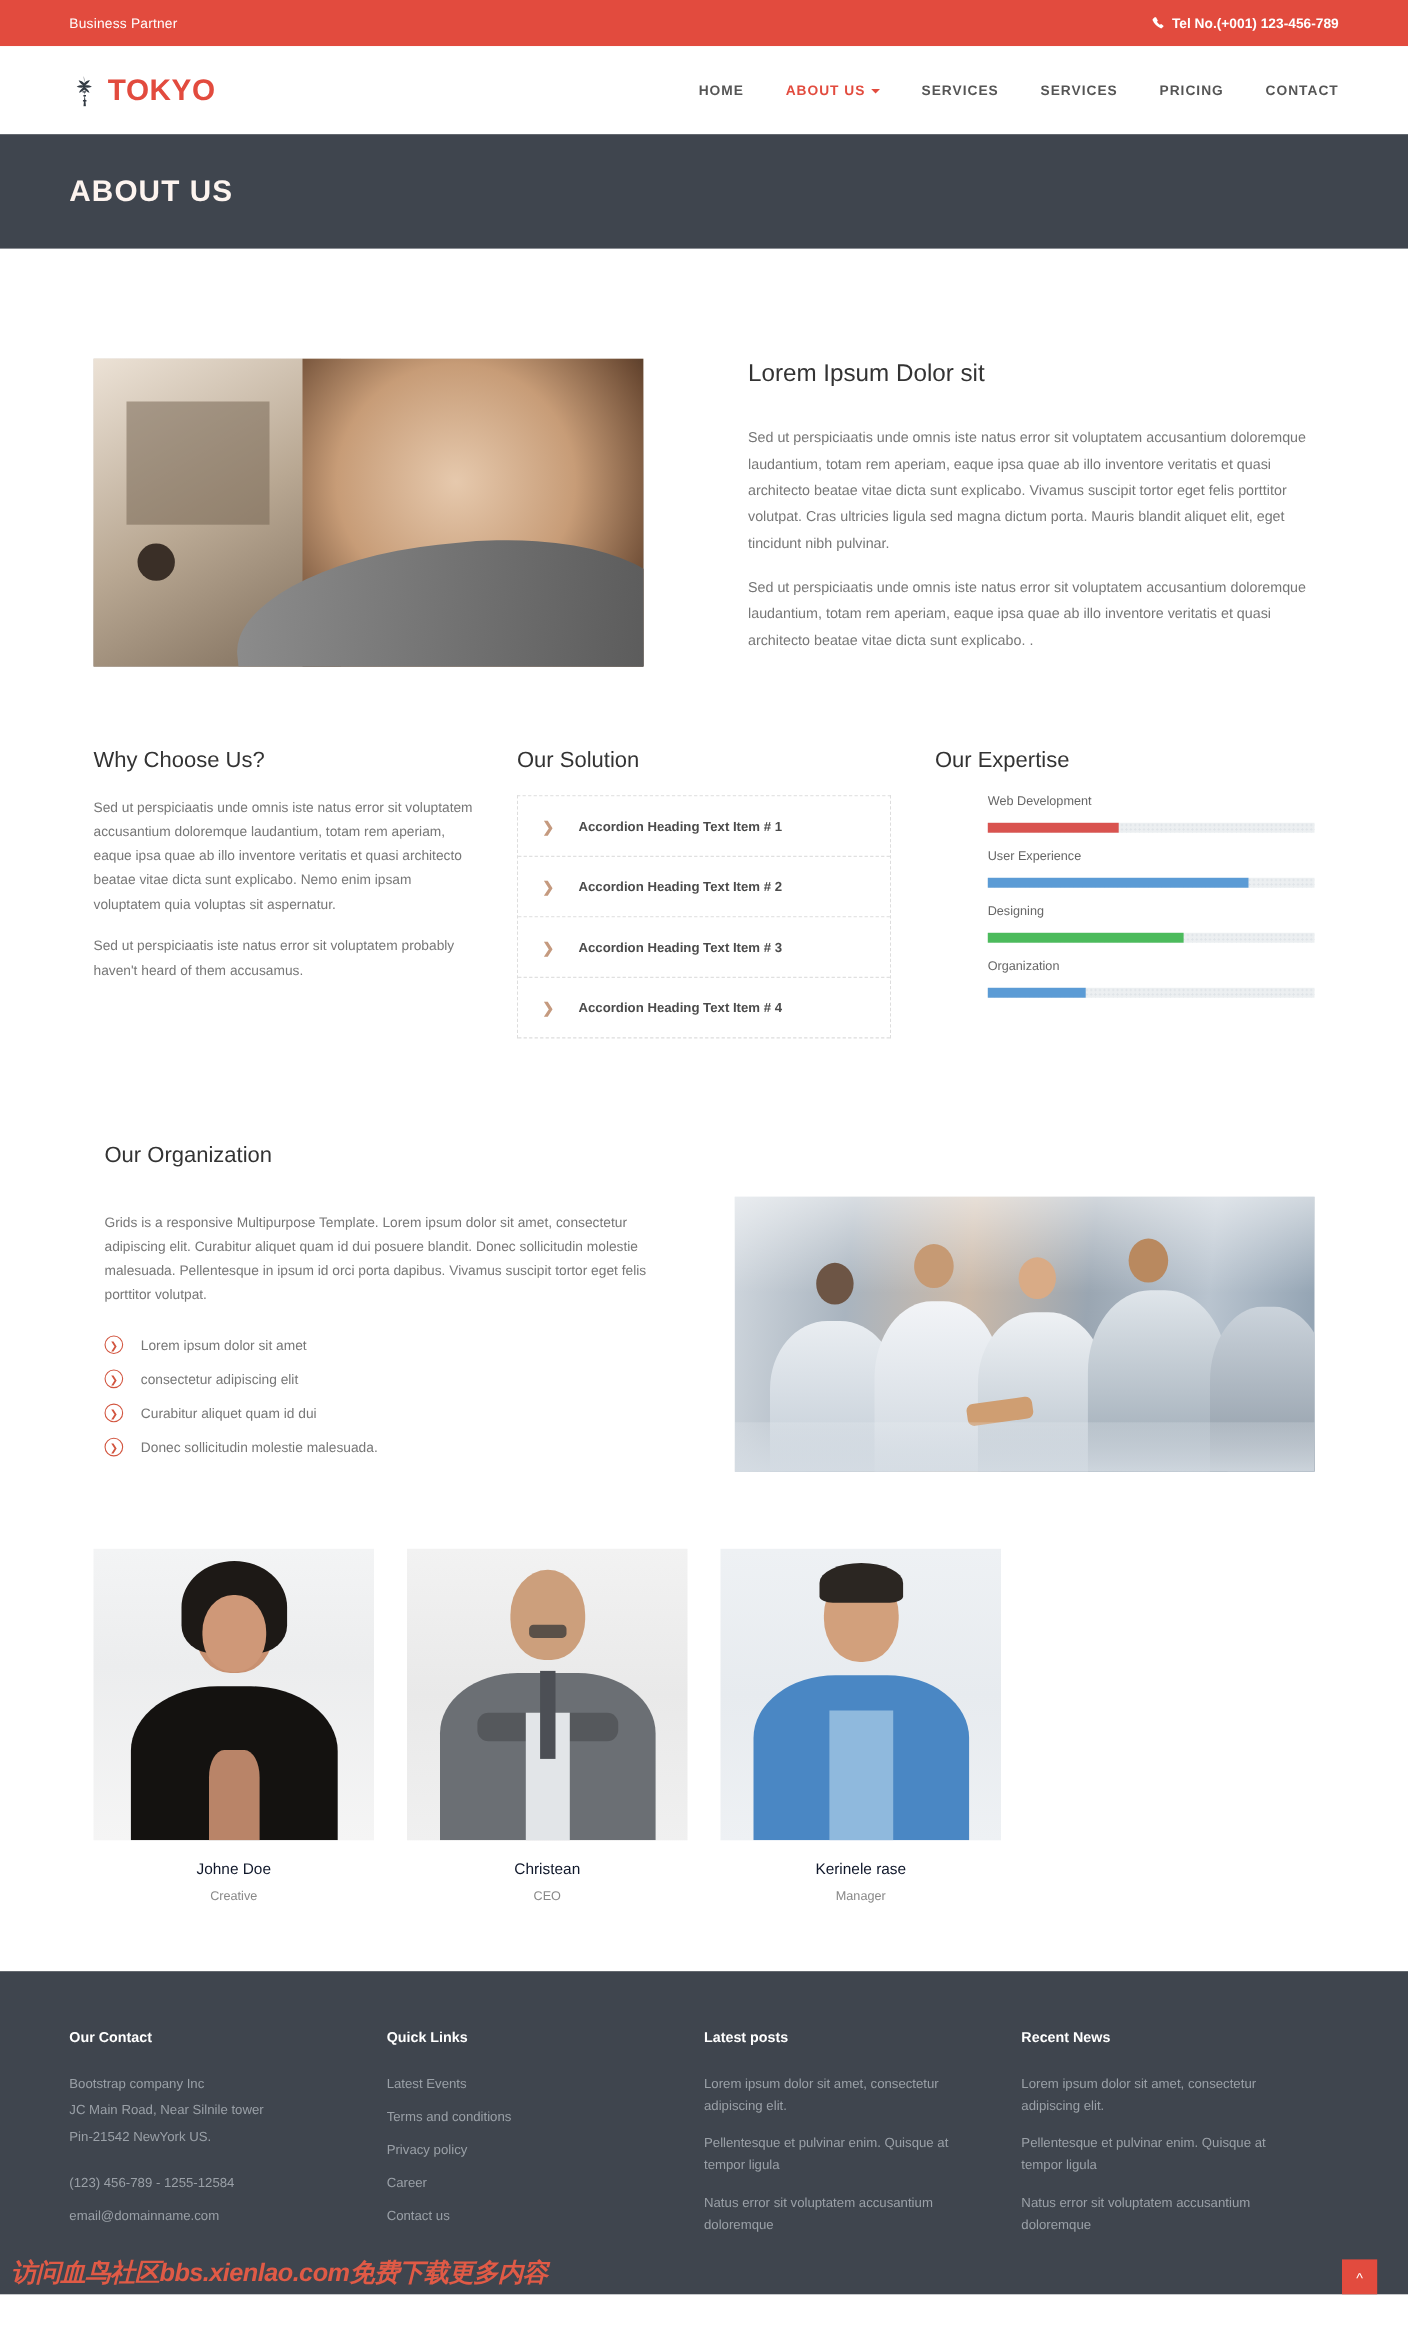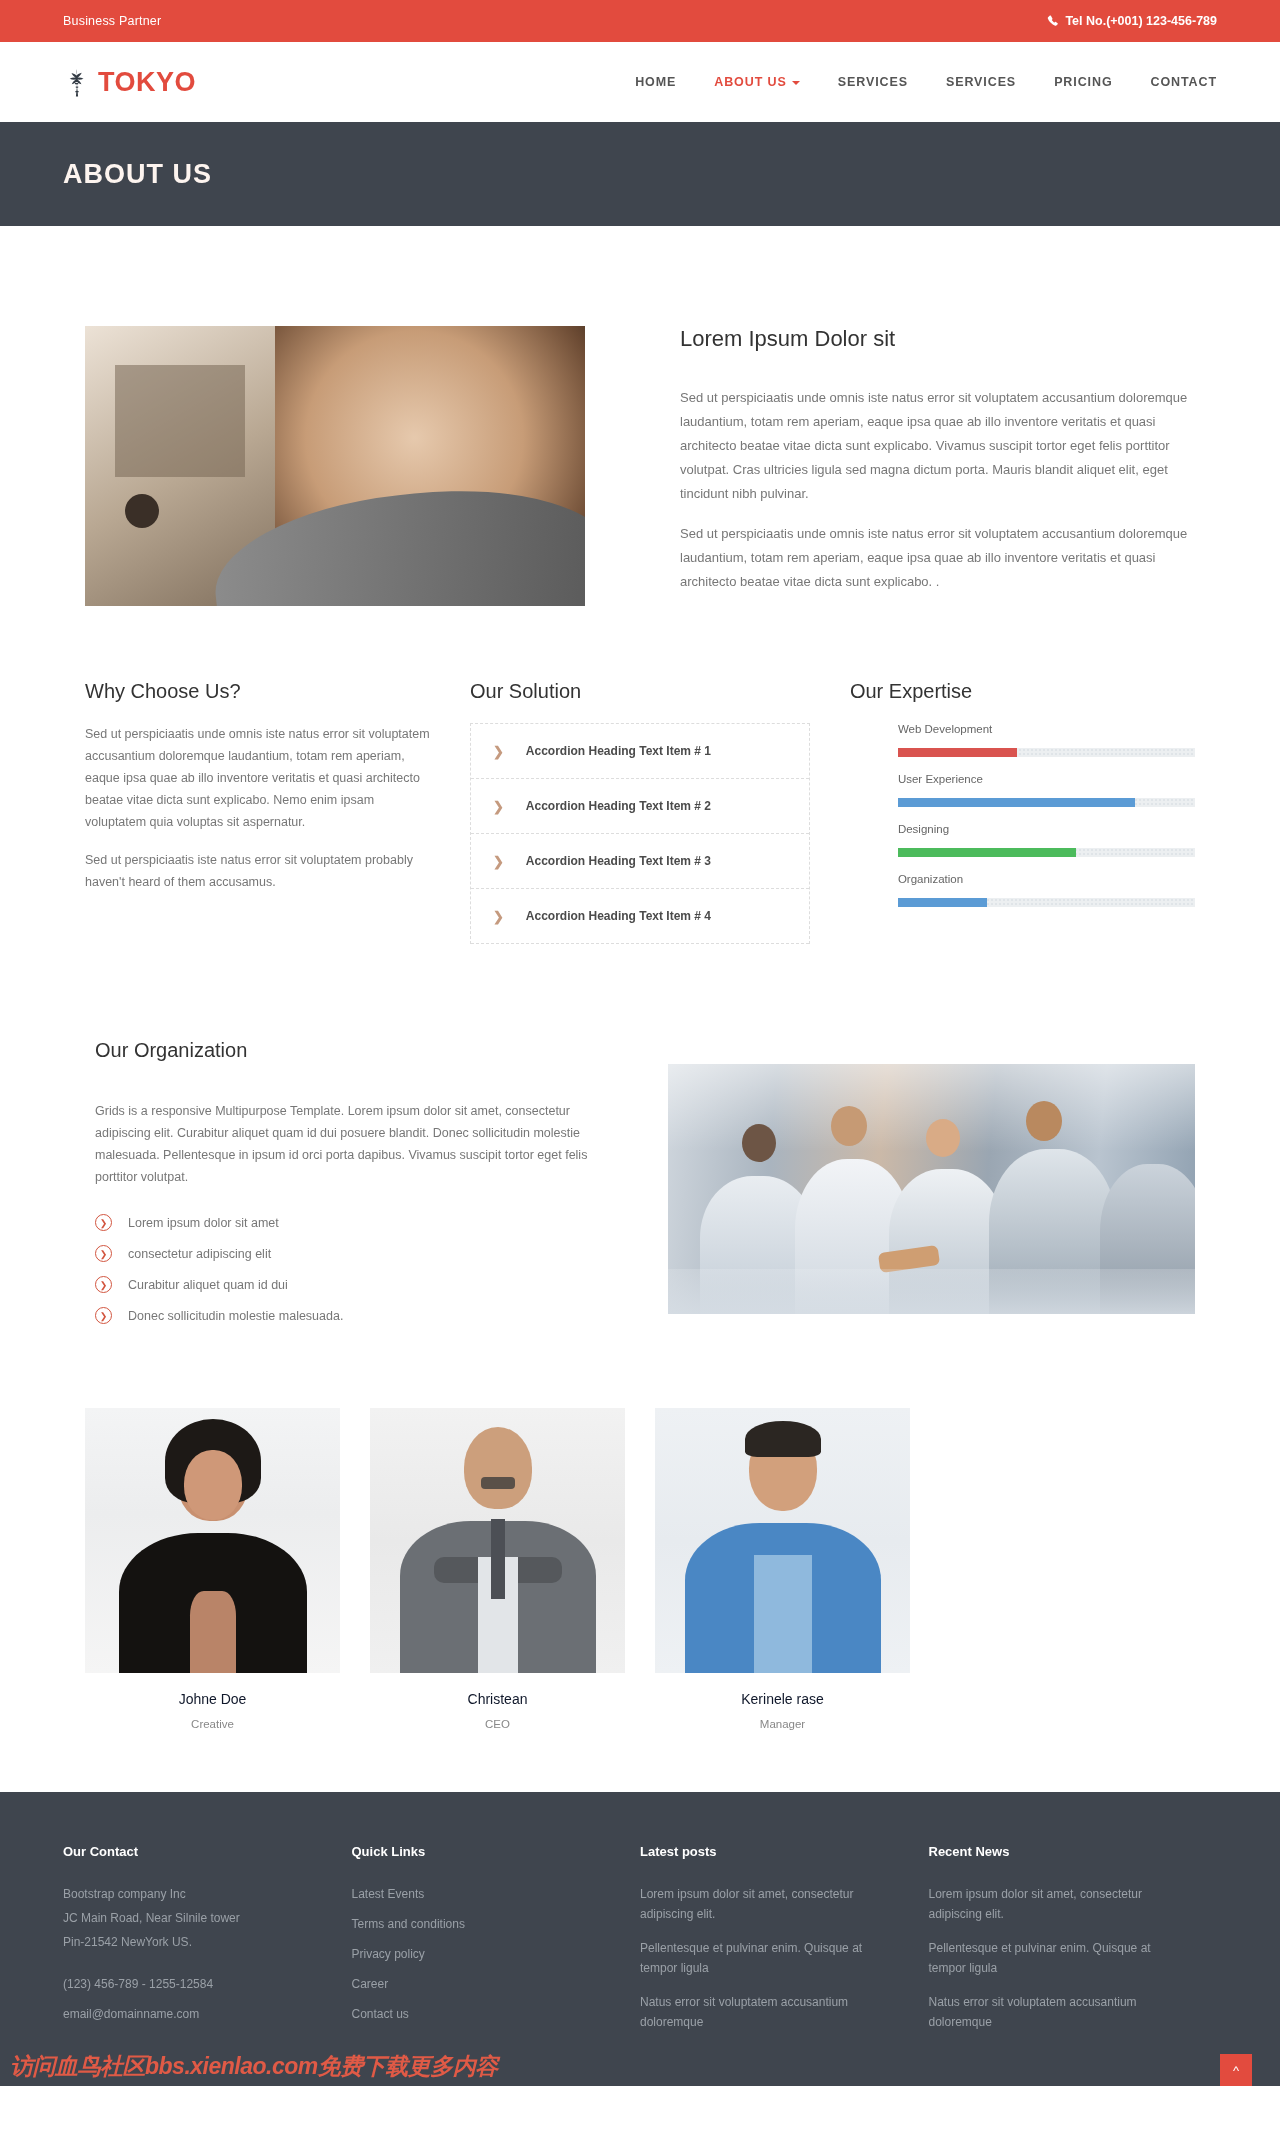--- a/index.html
+++ b/index.html
@@ -164,21 +164,21 @@
     background-size: 4px 4px;
     width: 100%;
   }
   .bar-fill { height: 9px; }
   .bar-striped {
     background-image: radial-gradient(circle, rgba(0,0,0,.28) 0.8px, transparent 0.8px);
     background-size: 4px 4px;
   }
 
   
-  .orgrow { display: flex; padding: 95px 0 0 0; align-items: center; gap: 16px; }
+  .orgrow { display: flex; padding: 95px 0 0 0; align-items: flex-end; gap: 16px; }
   .org-left { width: 50%; padding: 0 15px 0 25px; }
   .org-right { width: 50%; padding: 0 15px 0 20px; }
   .org-left h3 { font-size: 20px; font-weight: normal; color: #333; margin-bottom: 38px; }
   .org-left p { font-size: 12.5px; line-height: 22px; color: #777; margin-bottom: 26px; }
   .org-list { list-style: none; }
   .org-list li {
     display: flex; align-items: center; gap: 16px;
     font-size: 12.5px; color: #777; margin-bottom: 14px;
   }
   .circle-chev {

